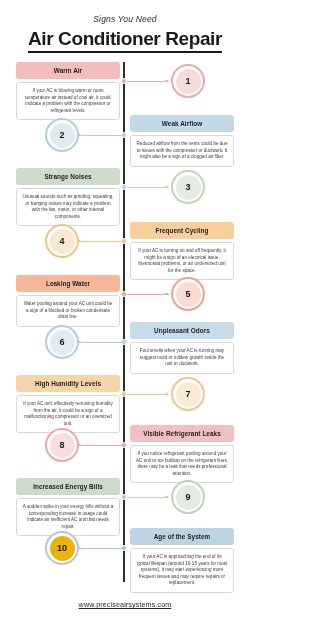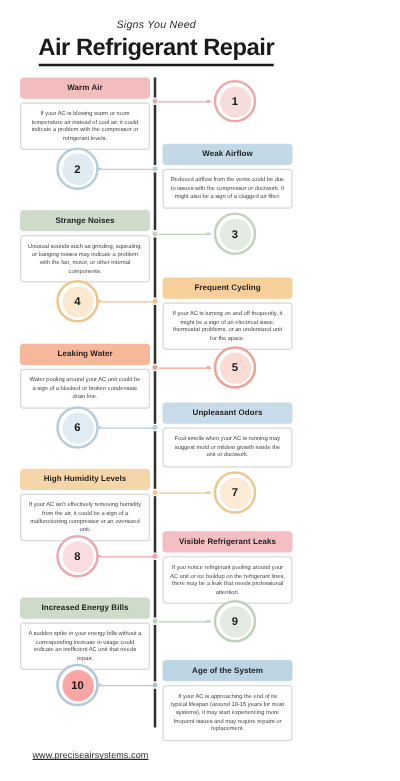--- a/index.html
+++ b/index.html
@@ -145,38 +145,37 @@
     border-radius: 50%;
     background: #d89b9b;
   }
 
   
   .footer {
     position: absolute;
     left: 0;
     bottom: 14px;
     width: 250px;
-    text-align: left;
-    margin-left: 26px;
+    text-align: center;
   }
   .footer-link {
     font-size: 7.2px;
     color: #2b2b2b;
     text-decoration: underline;
     letter-spacing: 0.1px;
   }
 </style>
 </head>
 <body>
 
 <div id="page">
 
   <div class="header">
     <div class="header-eyebrow">Signs You Need</div>
-    <div class="header-title">Air Refrigerant Repair</div>
+    <div class="header-title">Air Conditioner Repair</div>
   </div>
 
   <div class="spine"></div>
 
   <div id="rows">
       <div class="row" style="top: 62px;">
         <div class="card left">
           <div class="card-title" style="background: rgb(243, 189, 189);">Warm Air</div>
           <div class="card-body">If your AC is blowing warm or room temperature air instead of cool air, it could indicate a problem with the compressor or refrigerant levels.</div>
         </div>
@@ -289,18 +288,18 @@
     <div class="node-dot" style="top: 442.2px; left: 121.2px; background: rgb(235, 167, 174);"></div>
     <div class="connector" style="top: 445px; background: rgb(235, 167, 174); left: 81px; width: 42px;"></div>
     <div class="arrow-dot" style="top: 443.9px; left: 78px; background: rgb(235, 167, 174);"></div>
     <div class="marker right" style="top: 480px; border-color: rgb(192, 209, 186);">
       <div class="marker-inner" style="background: rgb(227, 235, 224);">9</div>
     </div>
     <div class="node-dot" style="top: 494.2px; left: 121.2px; background: rgb(192, 209, 186);"></div>
     <div class="connector" style="top: 497px; background: rgb(192, 209, 186); left: 127px; width: 42px;"></div>
     <div class="arrow-dot" style="top: 495.9px; left: 165px; background: rgb(192, 209, 186);"></div>
     <div class="marker left" style="top: 531px; border-color: rgb(176, 200, 216);">
-      <div class="marker-inner" style="background: #fca5a5;">10</div>
+      <div class="marker-inner" style="background: #eab308;">10</div>
     </div>
     <div class="node-dot" style="top: 545.2px; left: 121.2px; background: rgb(176, 200, 216);"></div>
     <div class="connector" style="top: 548px; background: rgb(176, 200, 216); left: 81px; width: 42px;"></div>
     <div class="arrow-dot" style="top: 546.9px; left: 78px; background: rgb(176, 200, 216);"></div>
   </div>
 
 </body></html>

